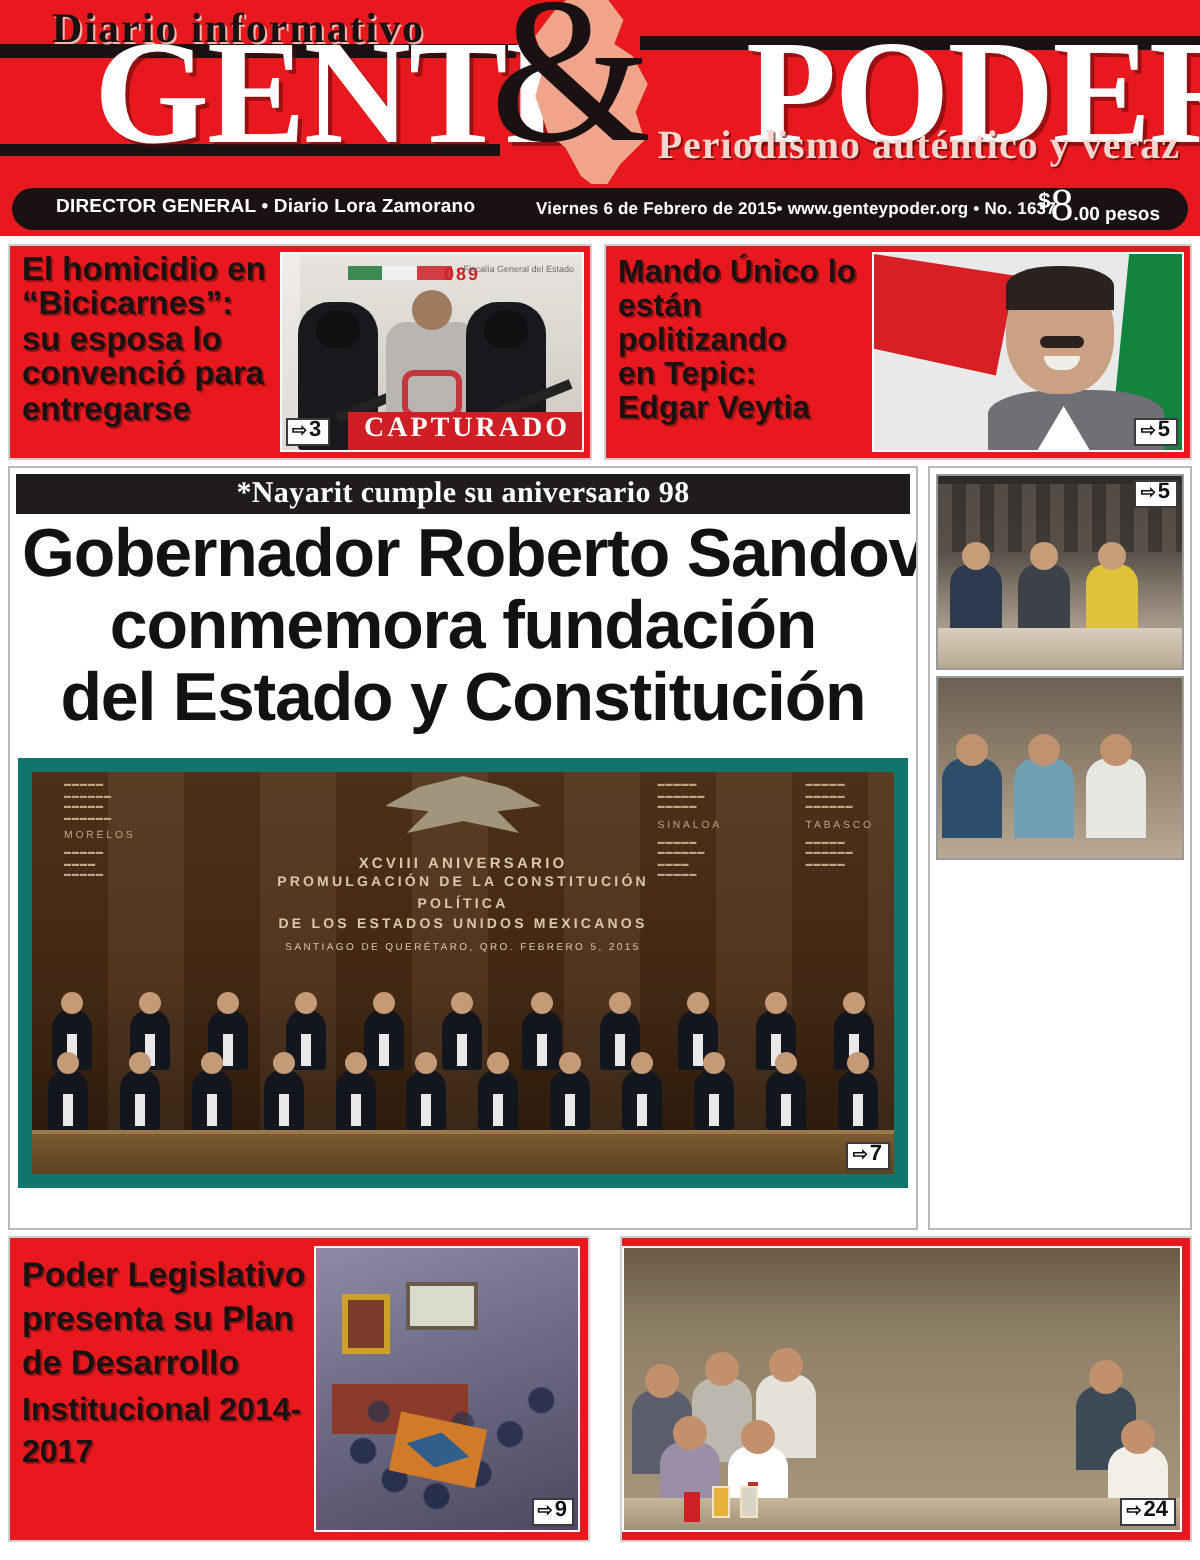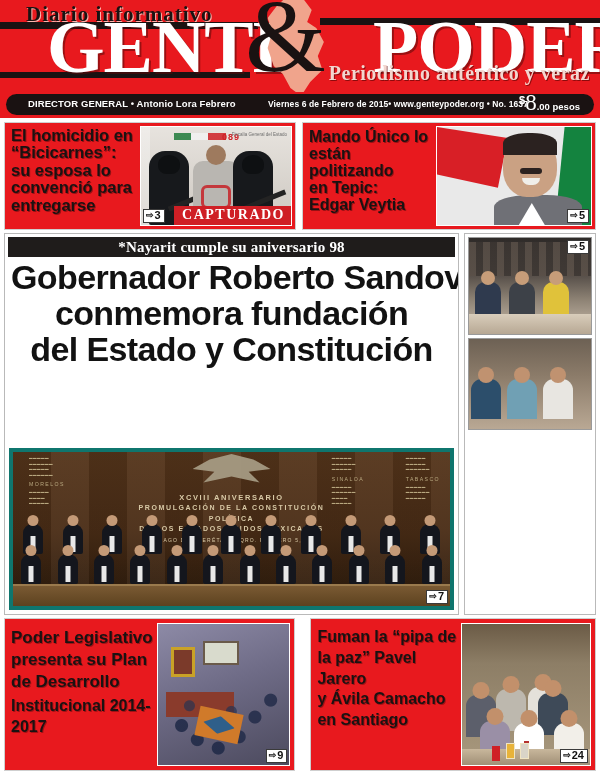--- a/index.html
+++ b/index.html
@@ -278,24 +278,24 @@
     padding: 2px 6px 0 6px;
     text-align: center;
     color: #121212;
     font-weight: bold;
     font-size: 34px;
     line-height: 1.06;
     letter-spacing: -.6px;
   }
   .lead-head div { white-space: nowrap; }
   .lead-photo {
-    position: absolute; left: 4px; right: 4px; bottom: 4px;
-    height: 162px;
+    position: absolute; left: 4px; right: 4px; bottom: 20px;
+    height: 215px;
     background: #3a2615;
-    border: 4px solid #0f766e;
+    border: 7px solid #0f766e;
     overflow: hidden;
   }
   .lp-wall {
     position: absolute; inset: 0;
     background:
       linear-gradient(180deg,#55351b 0%, #4a2d16 52%, #2b1a0c 100%);
   }
   .lp-wall::after {
     content: ""; position: absolute; inset: 0;
     background: repeating-linear-gradient(90deg, rgba(0,0,0,.10) 0 38px, rgba(255,255,255,.04) 38px 76px);
@@ -525,21 +525,21 @@
     <div class="wordmark wm-poder">PODER</div>
 
     <div class="periodismo">Periodismo auténtico y veraz</div>
   </div>
 
   <div class="infobar-zone">
     <div class="infobar">
       <div class="ib-left">
         <span>DIRECTOR GENERAL</span>
         <span>•</span>
-        <span>Antonio Lora Febrero</span>
+        <span>Diario Lora Zamorano</span>
       </div>
       <div class="ib-center">Viernes 6 de Febrero  de 2015• www.genteypoder.org • No.  1637</div>
       <div class="ib-price">
         <span class="cur">$</span><span class="big">8</span><span class="dec">.00 pesos</span>
       </div>
     </div>
   </div>
 
   <div class="toprow">
 
@@ -709,26 +709,20 @@
         <div class="audience"></div>
         <div class="rug"></div>
         <div class="pgflag pg-br">
           <span class="arw">⇨</span>
           <span class="num">9</span>
         </div>
       </div>
     </div>
 
     <div class="bt-block bt-right">
-      <div class="bt-head">
-        <div>Fuman la “pipa de</div>
-        <div>la paz” Pavel Jarero</div>
-        <div>y Ávila Camacho</div>
-        <div>en Santiago</div>
-      </div>
       <div class="bt-photo ph-group">
         <div class="palapa"></div>
         <div class="g g1"></div>
         <div class="g g2"></div>
         <div class="g g3"></div>
         <div class="g g4"></div>
         <div class="g g5"></div>
         <div class="g g6"></div>
         <div class="tie"></div>
         <div class="g g7"></div>

